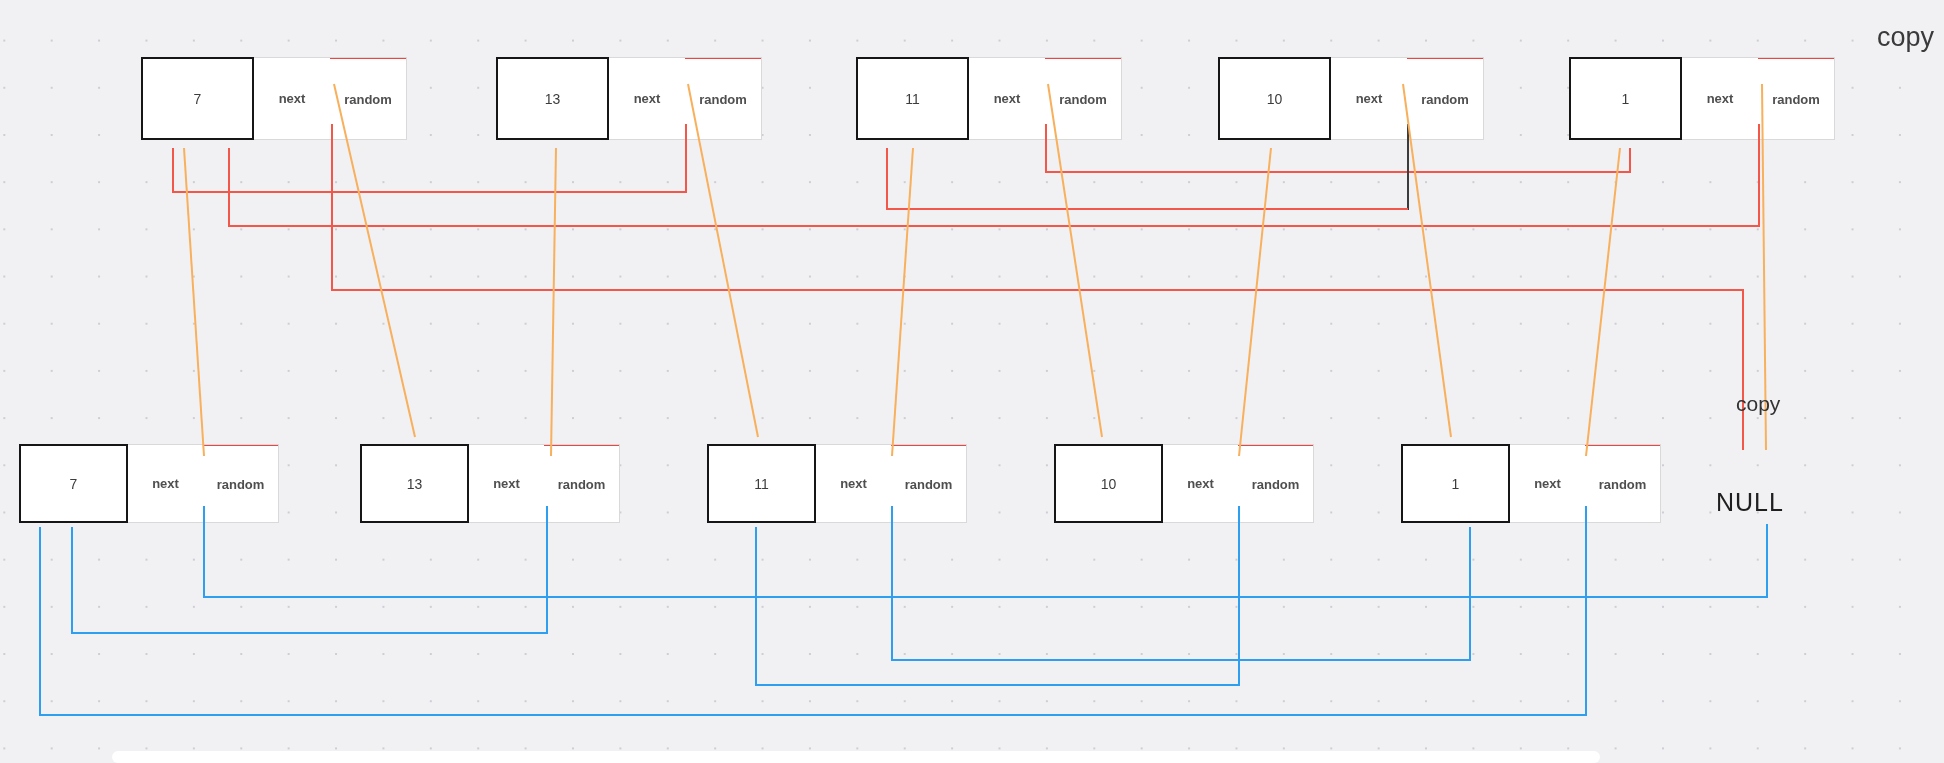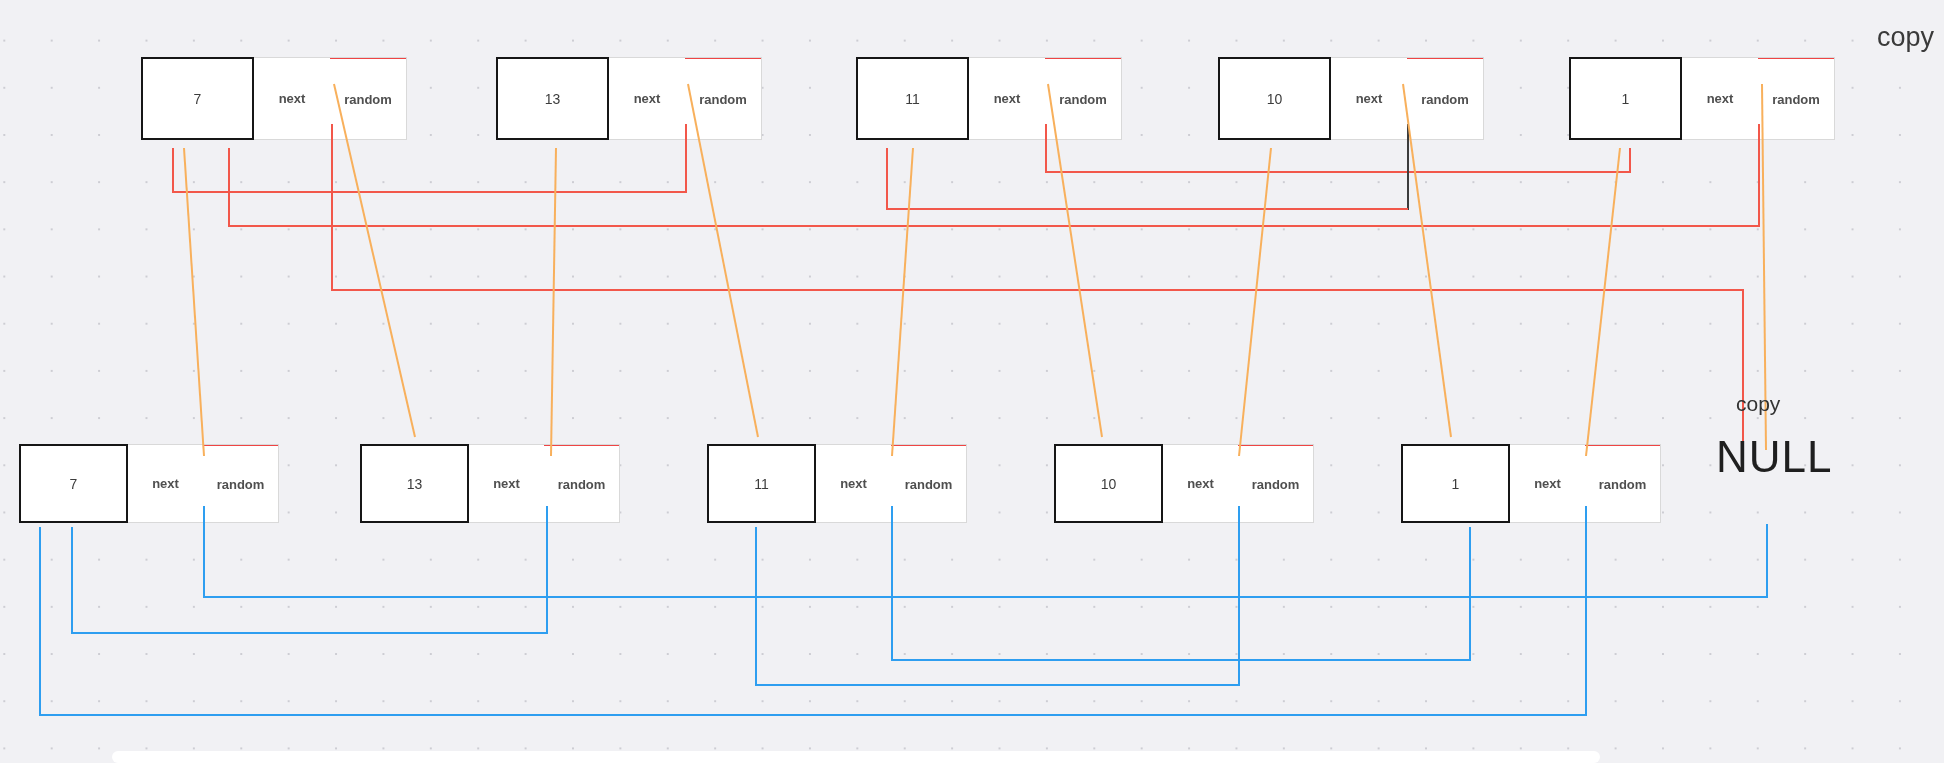--- a/index.html
+++ b/index.html
@@ -23,21 +23,21 @@
   .cell{flex:1;display:flex;align-items:center;justify-content:center;font-size:13px;color:#4f4f4f;}
   .cell + .cell{border-top:1px solid #ef4444;}
   svg.wires{position:absolute;left:0;top:0;z-index:4;pointer-events:none;}
   svg.wires path{fill:none;stroke-width:2px;}
   path.red{stroke:#f2574a;marker-end:url(#m-red);}
   path.orange{stroke:#f8b05c;marker-end:url(#m-orange);}
   path.blue{stroke:#2e9ef0;marker-end:url(#m-blue);}
   path.dark{stroke:#3c3c3c;}
   .copy-label{position:absolute;left:1877px;top:2px;font-size:27px;color:#3a3a3a;z-index:6;margin-top:20px;}
   .pcur-label{position:absolute;left:1736px;top:392px;font-size:21px;color:#333;z-index:6;}
-  .null-label{position:absolute;left:1716px;top:432px;font-size:44px;color:#1f1f1f;letter-spacing:1px;z-index:6;}
+  .null-label{position:absolute;left:1716px;top:488px;font-size:25px;color:#1f1f1f;letter-spacing:1px;z-index:6;}
   .hscroll{position:absolute;left:112px;top:751px;width:1488px;height:12px;background:#ffffff;border-radius:6px;z-index:7;}
 </style>
 </head>
 <body>
 
 <div class="canvas">
 
   <div>
       <div class="node" style="left: 141px; top: 57px; height: 83px;">
     <div class="vbox" style="width: 113px;">

